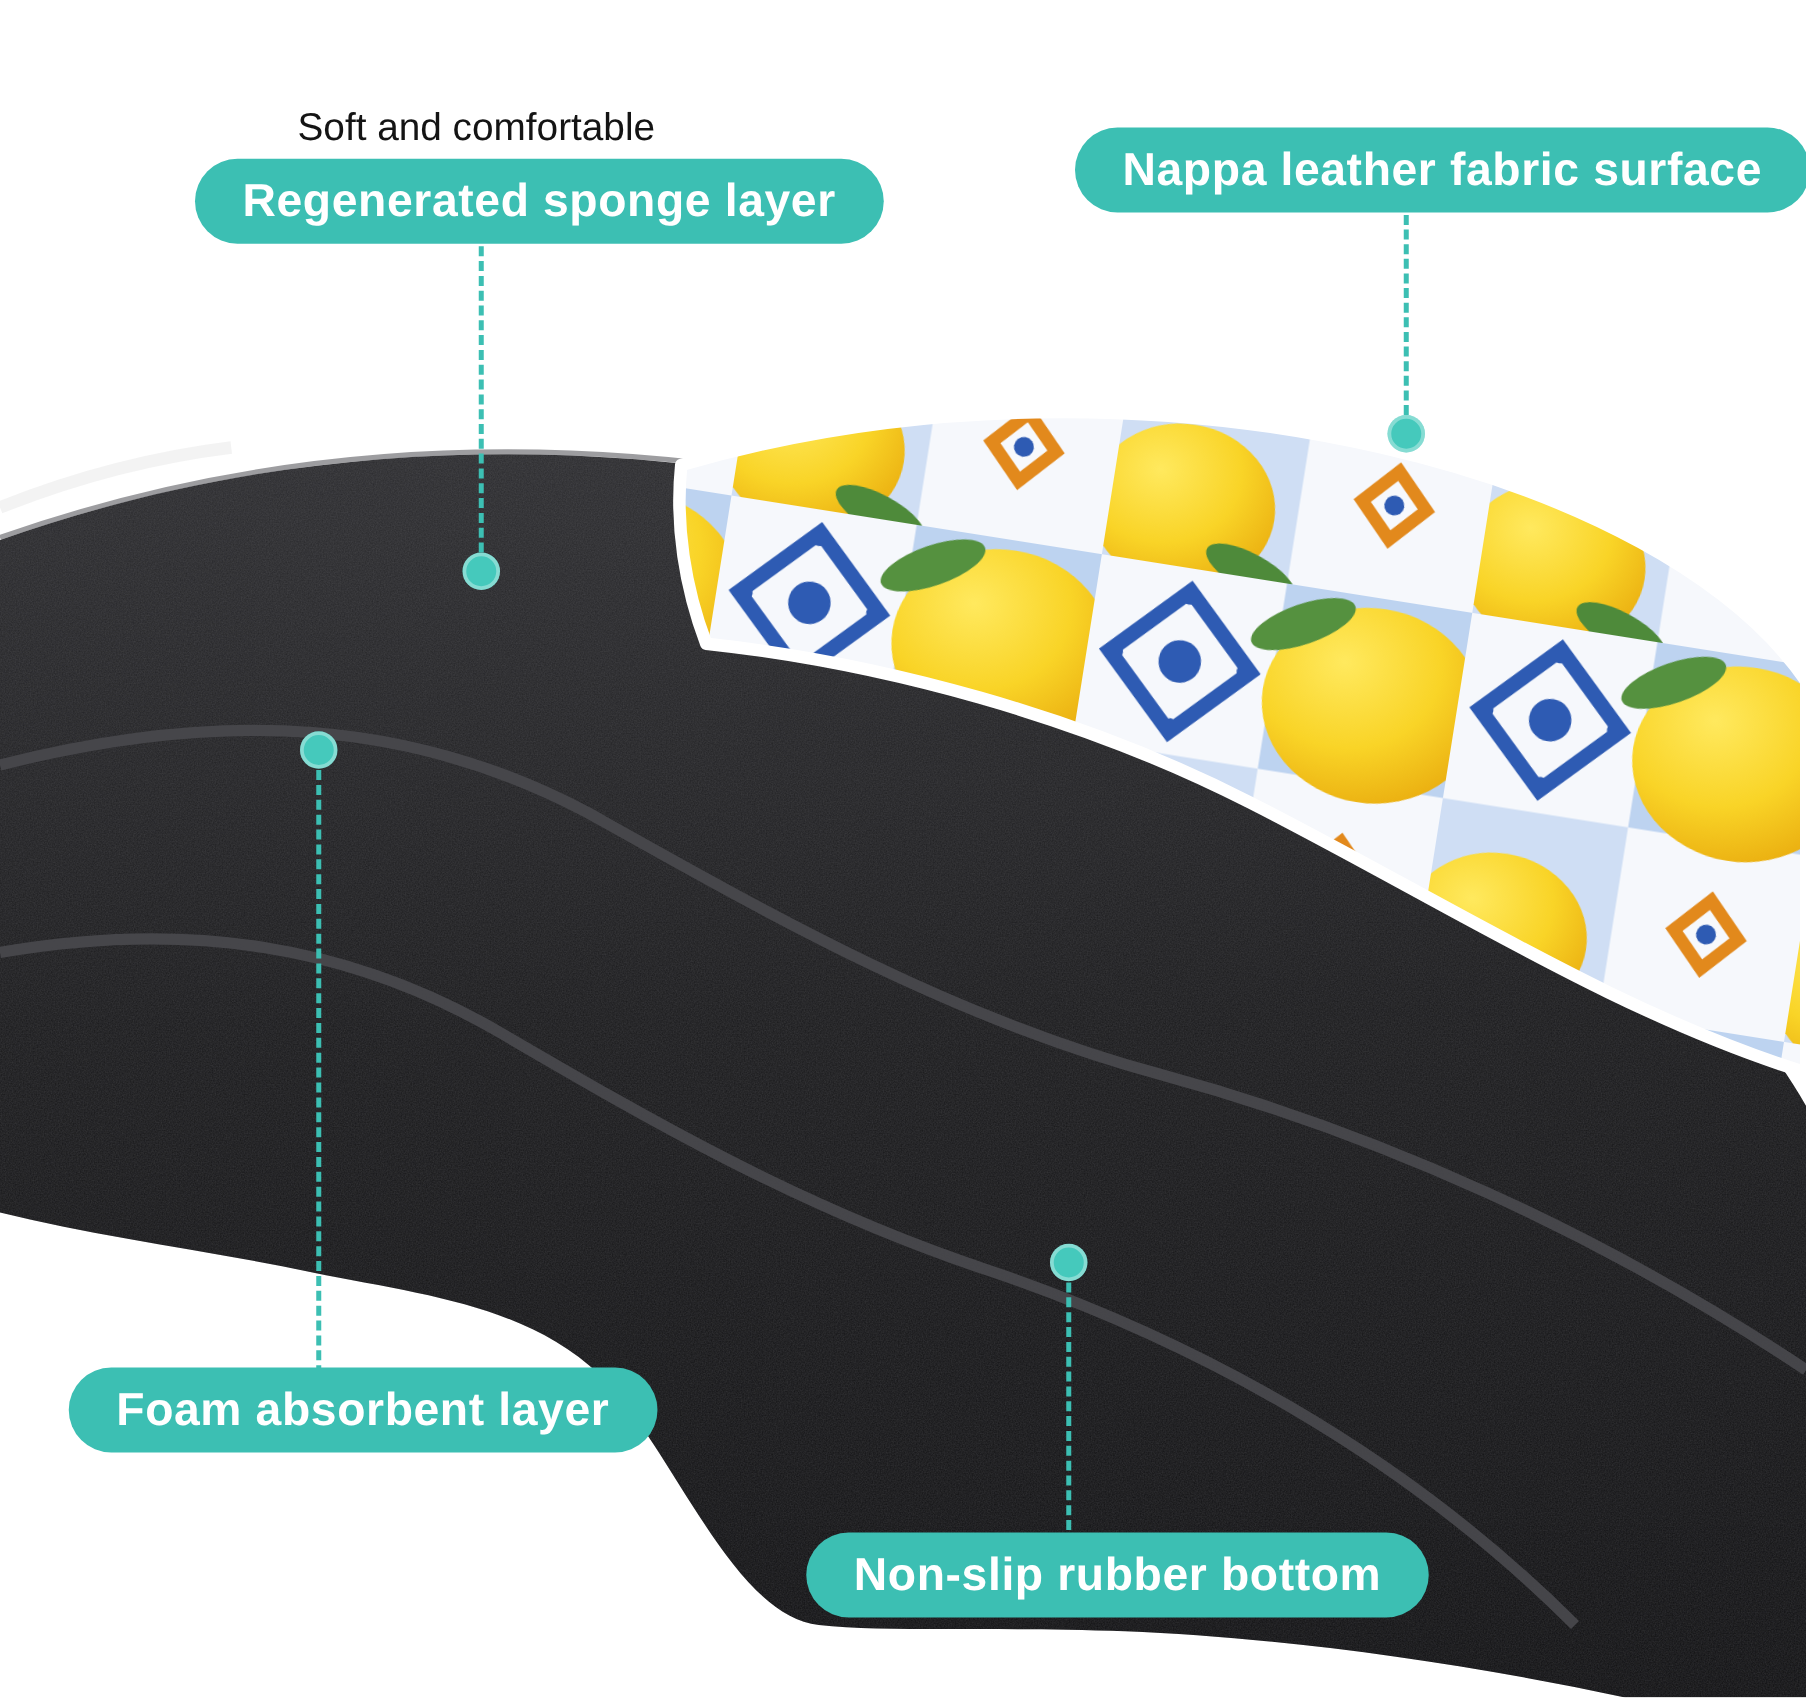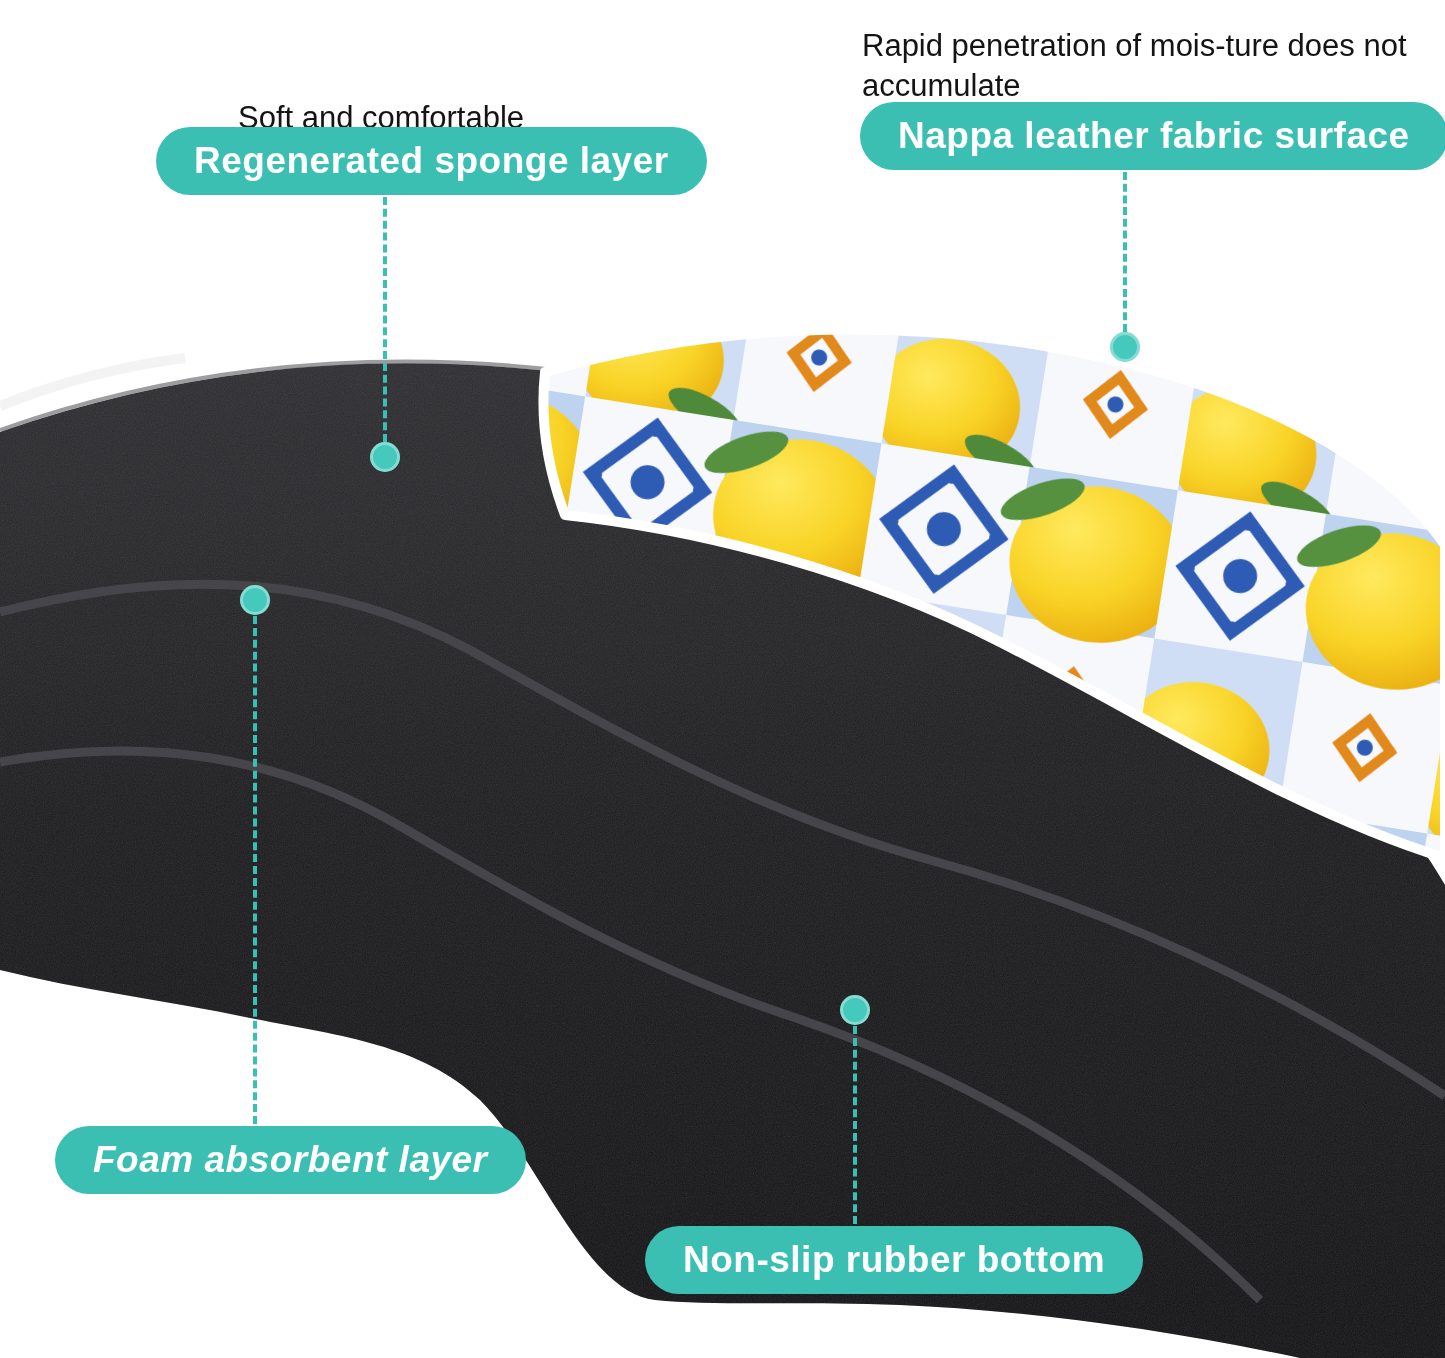--- a/index.html
+++ b/index.html
@@ -46,33 +46,33 @@
     border-left:4px dashed var(--accent-teal);
   }
   .dot{
     position:absolute;
     width:30px;height:30px;
     border-radius:50%;
     background:var(--dot-teal);
     box-shadow:0 0 0 3px rgba(255,255,255,0.35) inset;
   }
   
-  .caption-sponge{left:238px;top:98px;}
+  .caption-sponge{left:238px;top:82px;}
   .pill-sponge{left:156px;top:127px;}
   .line-sponge{left:383px;top:197px;height:245px;}
   .dot-sponge{left:370px;top:442px;}
   
   .caption-leather{left:862px;top:26px;width:560px;}
   .pill-leather{left:860px;top:102px;}
   .line-leather{left:1123px;top:172px;height:160px;}
   .dot-leather{left:1110px;top:332px;}
   
   .dot-foam{left:240px;top:585px;}
   .line-foam{left:253px;top:616px;height:508px;}
-  .pill-foam{left:55px;top:1126px;font-style:italic;}
+  .pill-foam{left:55px;top:1094px;}
   .caption-foam{left:58px;top:1208px;width:470px;}
   
   .dot-rubber{left:840px;top:995px;}
   .line-rubber{left:853px;top:1026px;height:198px;}
   .pill-rubber{left:645px;top:1226px;}
   .caption-rubber{left:652px;top:1312px;}
 </style>
 </head>
 <body>
 
@@ -144,21 +144,20 @@
     <path d="M545 372 C 730 318 930 318 1105 358 C 1262 394 1388 462 1445 545
              L 1445 858 C 1295 812 1150 718 1000 642 C 865 573 705 530 565 515
              C 548 470 540 420 545 372 Z" fill="url(#fabric)" stroke="#ffffff" stroke-width="10" stroke-linejoin="round"></path>
   </svg>
 
   <div class="caption caption-sponge">Soft and comfortable</div>
   <div class="pill pill-sponge">Regenerated sponge layer</div>
   <div class="connector line-sponge"></div>
   <div class="dot dot-sponge"></div>
 
-  <div class="caption caption-leather">Rapid penetration of mois-ture does not accumulate</div>
   <div class="pill pill-leather">Nappa leather fabric surface</div>
   <div class="connector line-leather"></div>
   <div class="dot dot-leather"></div>
 
   <div class="dot dot-foam"></div>
   <div class="connector line-foam"></div>
   <div class="pill pill-foam">Foam absorbent layer</div>
 
   <div class="dot dot-rubber"></div>
   <div class="connector line-rubber"></div>

